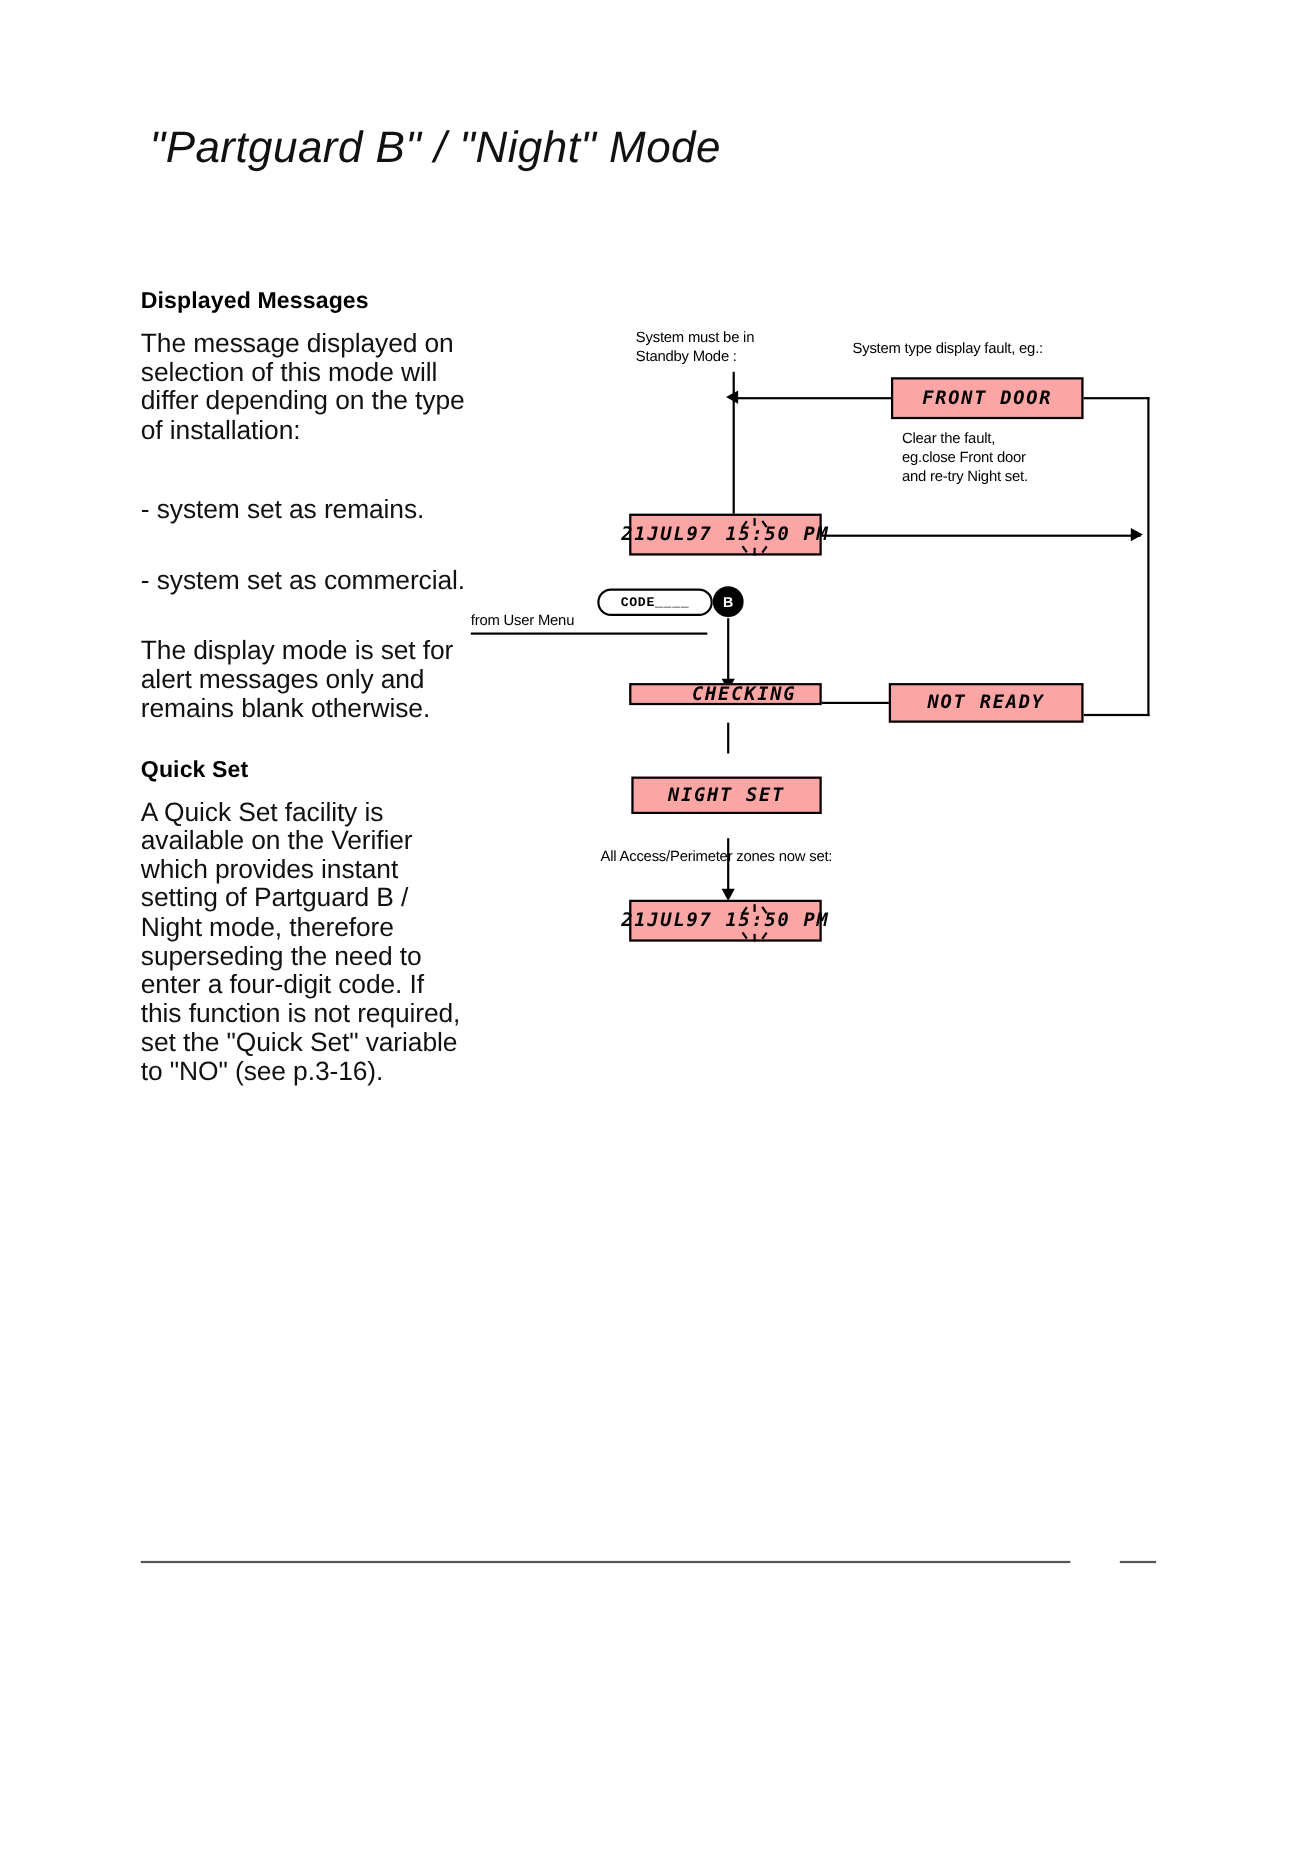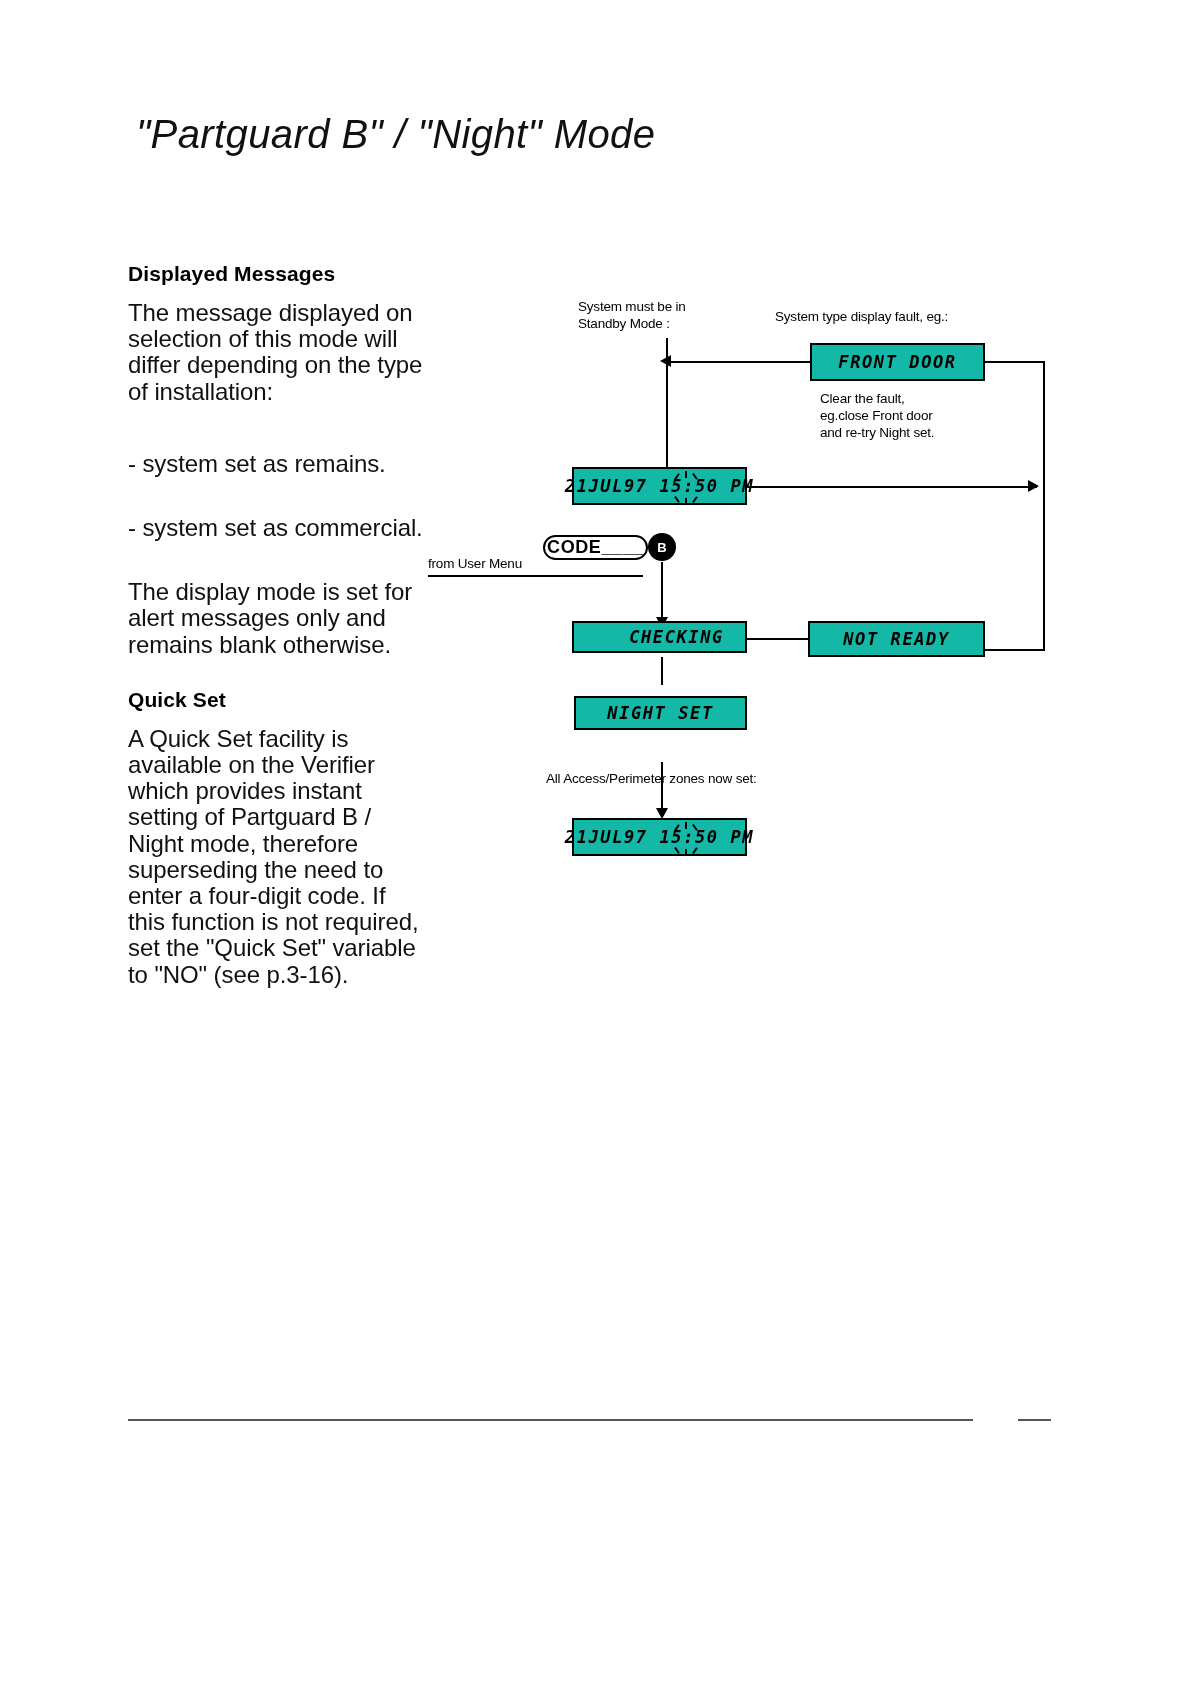--- a/index.html
+++ b/index.html
@@ -33,21 +33,21 @@
   .note{
     position:absolute;
     font-family:"Liberation Sans",sans-serif;
     font-size:13.5px;line-height:17px;color:#000;letter-spacing:-.2px;
   }
   .note.center{text-align:left;}
 
   
   .lcd{
     position:absolute;box-sizing:border-box;
-    border:2.5px solid #000;background:#14b8a6;
+    border:2.5px solid #000;background:#fca5a5;
     display:flex;align-items:center;justify-content:center;
   }
   .lcd-text{
     font-family:"DejaVu Sans Mono","Liberation Mono",monospace;
     font-style:italic;font-weight:bold;
     font-size:17px;letter-spacing:1.6px;color:#000;
     white-space:nowrap;
   }
 
   
@@ -70,22 +70,22 @@
     border-left:11px solid #000;
   }
 
   
   .code-bubble{
     position:absolute;box-sizing:border-box;
     border:2px solid #000;border-radius:13px;background:#fff;
     height:25px;display:flex;align-items:center;justify-content:center;
   }
   .code-bubble span{
-    font-family:Liberation Sans, sans-serif;
-    font-weight:bold;font-size:18px;letter-spacing:.6px;
+    font-family:Liberation Mono, monospace;
+    font-weight:bold;font-size:12px;letter-spacing:.6px;
   }
   .b-circle{
     position:absolute;border-radius:50%;background:#000;
     display:flex;align-items:center;justify-content:center;
   }
   .b-circle span{
     color:#fff;font-family:"Liberation Sans",sans-serif;
     font-weight:bold;font-size:13px;
   }
 
@@ -168,33 +168,33 @@
       <span>CODE____</span>
     </div>
 
     <div class="b-circle" style="left:228px;top:243px;width:28px;height:28px;">
       <span>B</span>
     </div>
 
     <div class="ln vline" style="left:241px;top:272px;height:62px;"></div>
     <div class="arrow-d" style="left:236px;top:327px;"></div>
 
-    <div class="lcd" style="left:152px;top:331px;width:175px;height:32px;padding-left:34px;">
+    <div class="lcd" style="left:152px;top:331px;width:175px;height:20px;padding-left:34px;">
       <span class="lcd-text">CHECKING</span>
     </div>
 
     <div class="lcd" style="left:388px;top:331px;width:177px;height:36px;justify-content:center;">
       <span class="lcd-text">NOT READY</span>
     </div>
 
     <div class="ln hline" style="left:327px;top:348px;width:61px;"></div>
 
     <div class="ln vline" style="left:241px;top:367px;height:28px;"></div>
 
-    <div class="lcd" style="left:154px;top:406px;width:173px;height:34px;text-align:right;">
+    <div class="lcd" style="left:154px;top:416px;width:173px;height:34px;text-align:right;">
       <span class="lcd-text">NIGHT SET</span>
     </div>
 
     <div class="note" style="left:126px;top:448px;width:300px;margin-top:32px;">All Access/Perimeter zones now set:</div>
 
     <div class="ln vline" style="left:241px;top:472px;height:52px;"></div>
     <div class="arrow-d" style="left:236px;top:518px;"></div>
 
     <div class="lcd" style="left:152px;top:528px;width:175px;height:38px;">
       <span class="lcd-text">21JUL97 15:50 PM</span>

